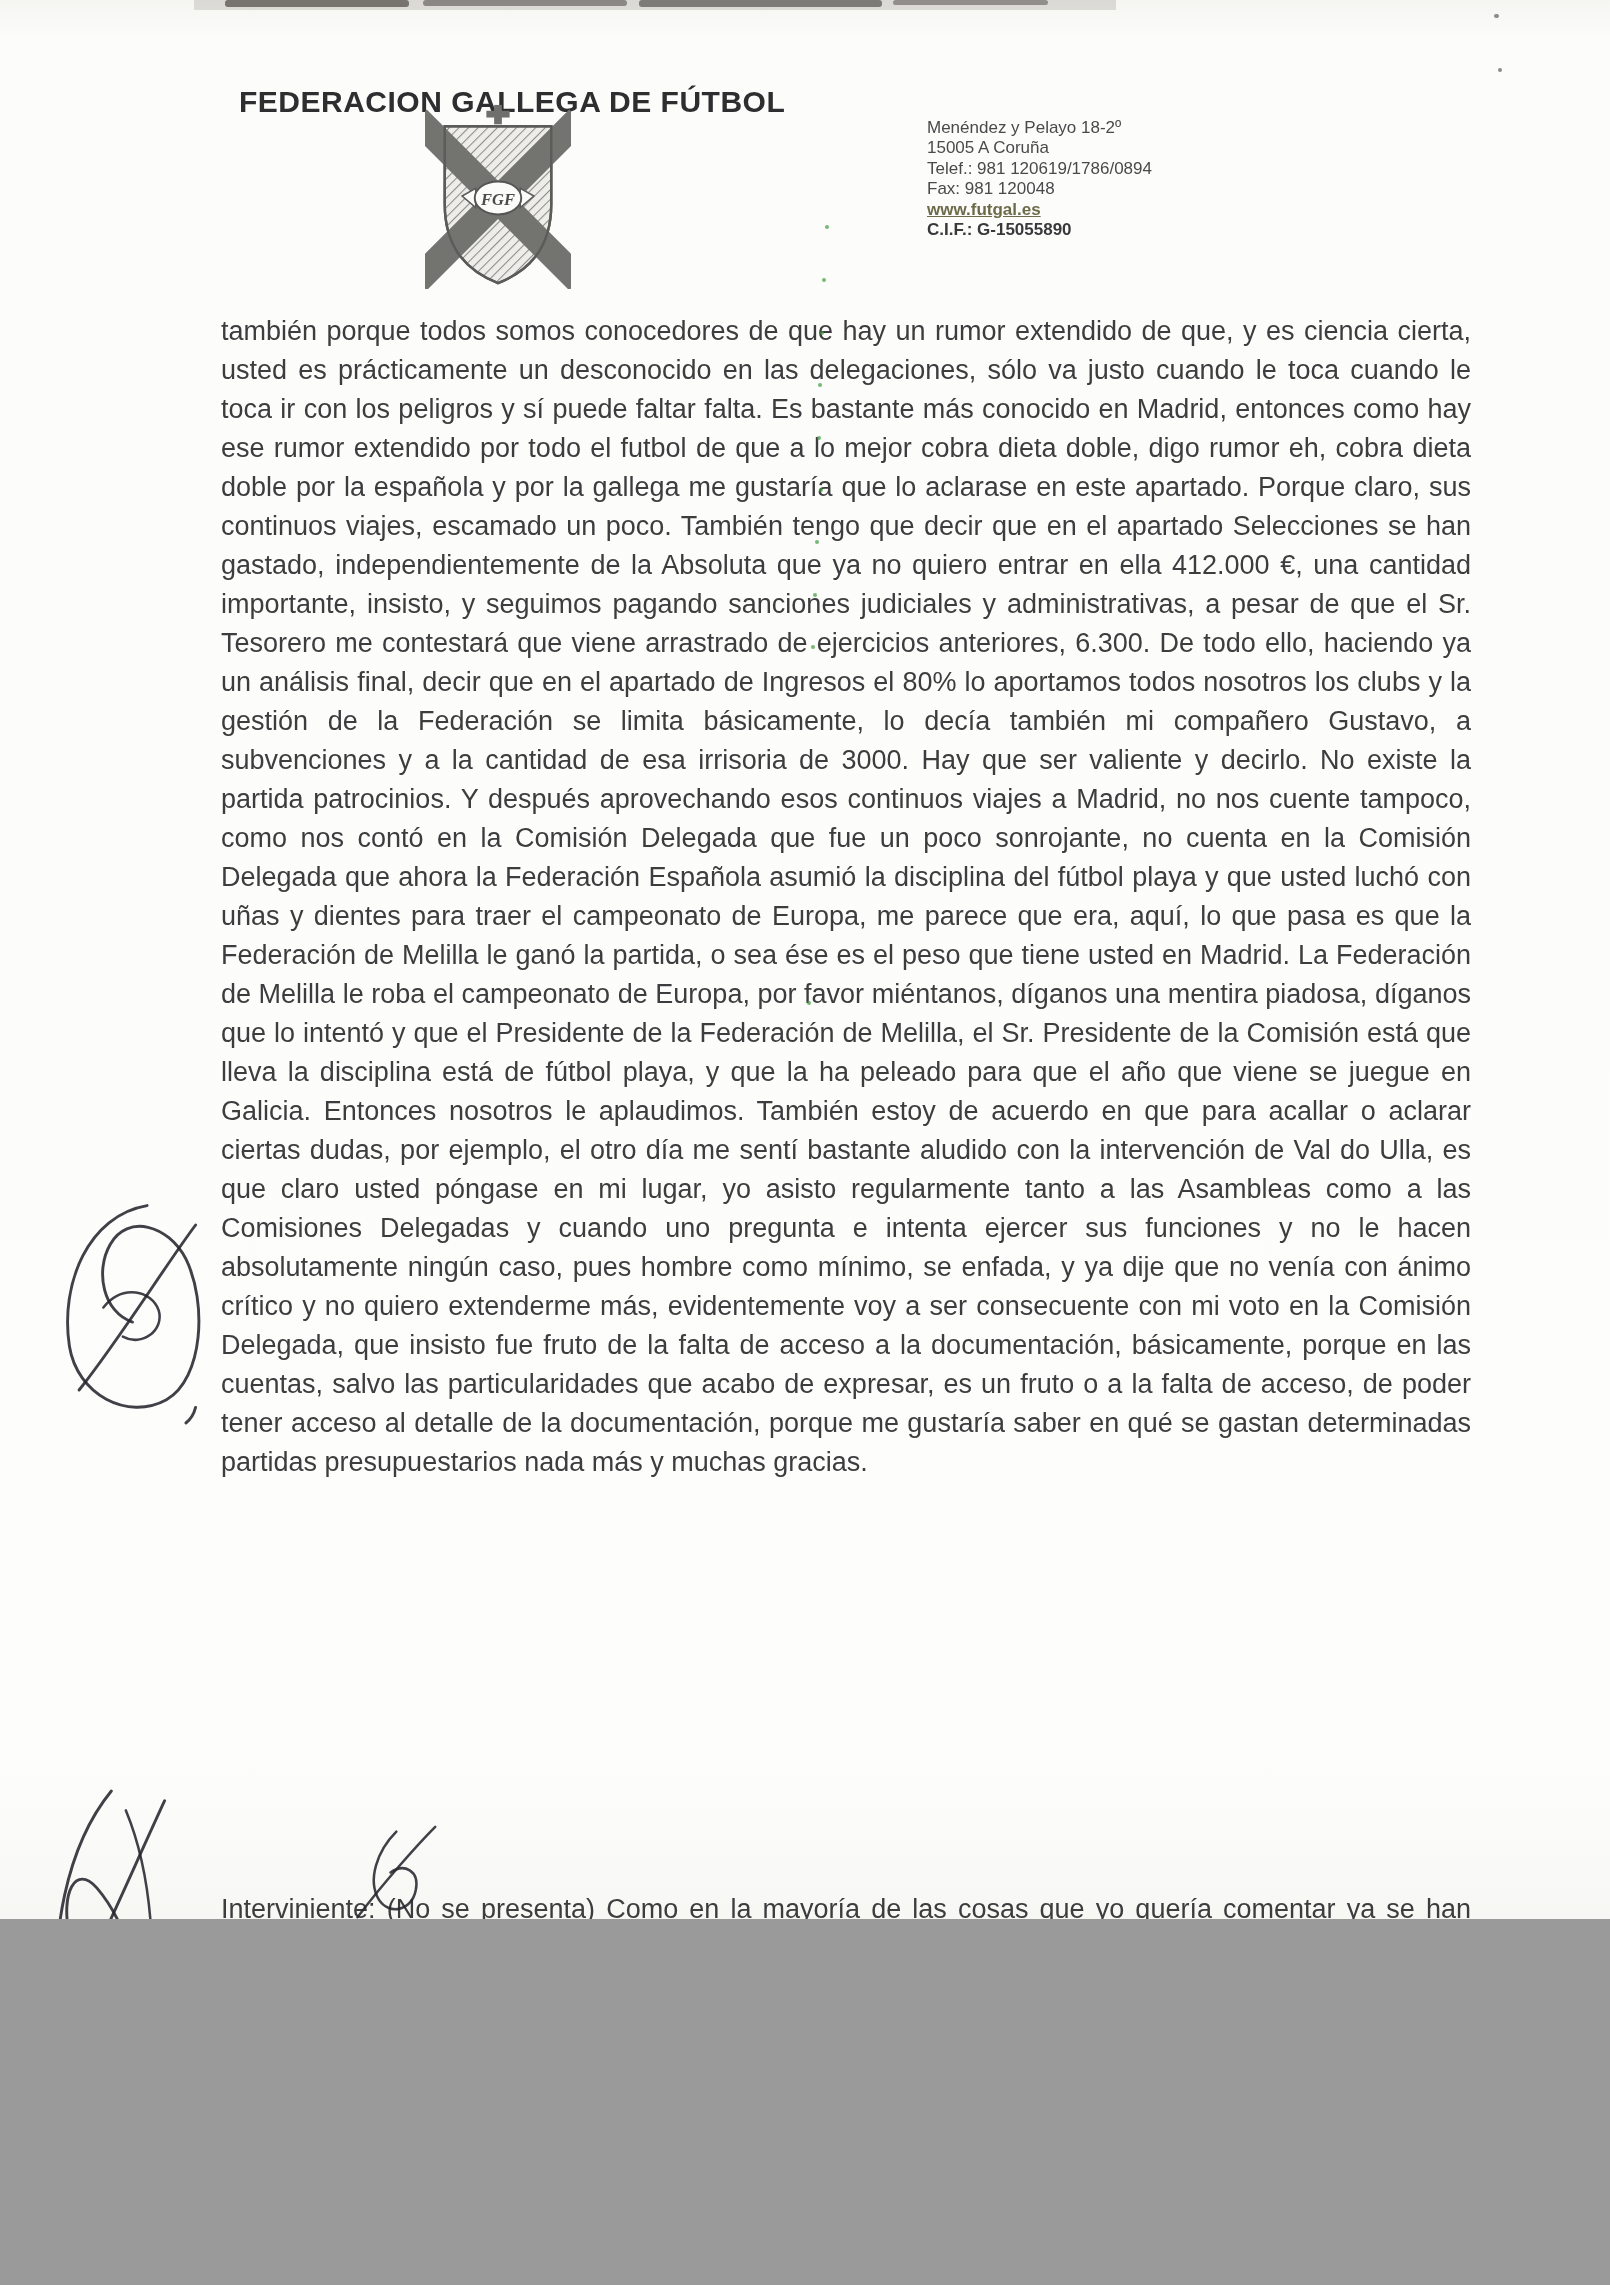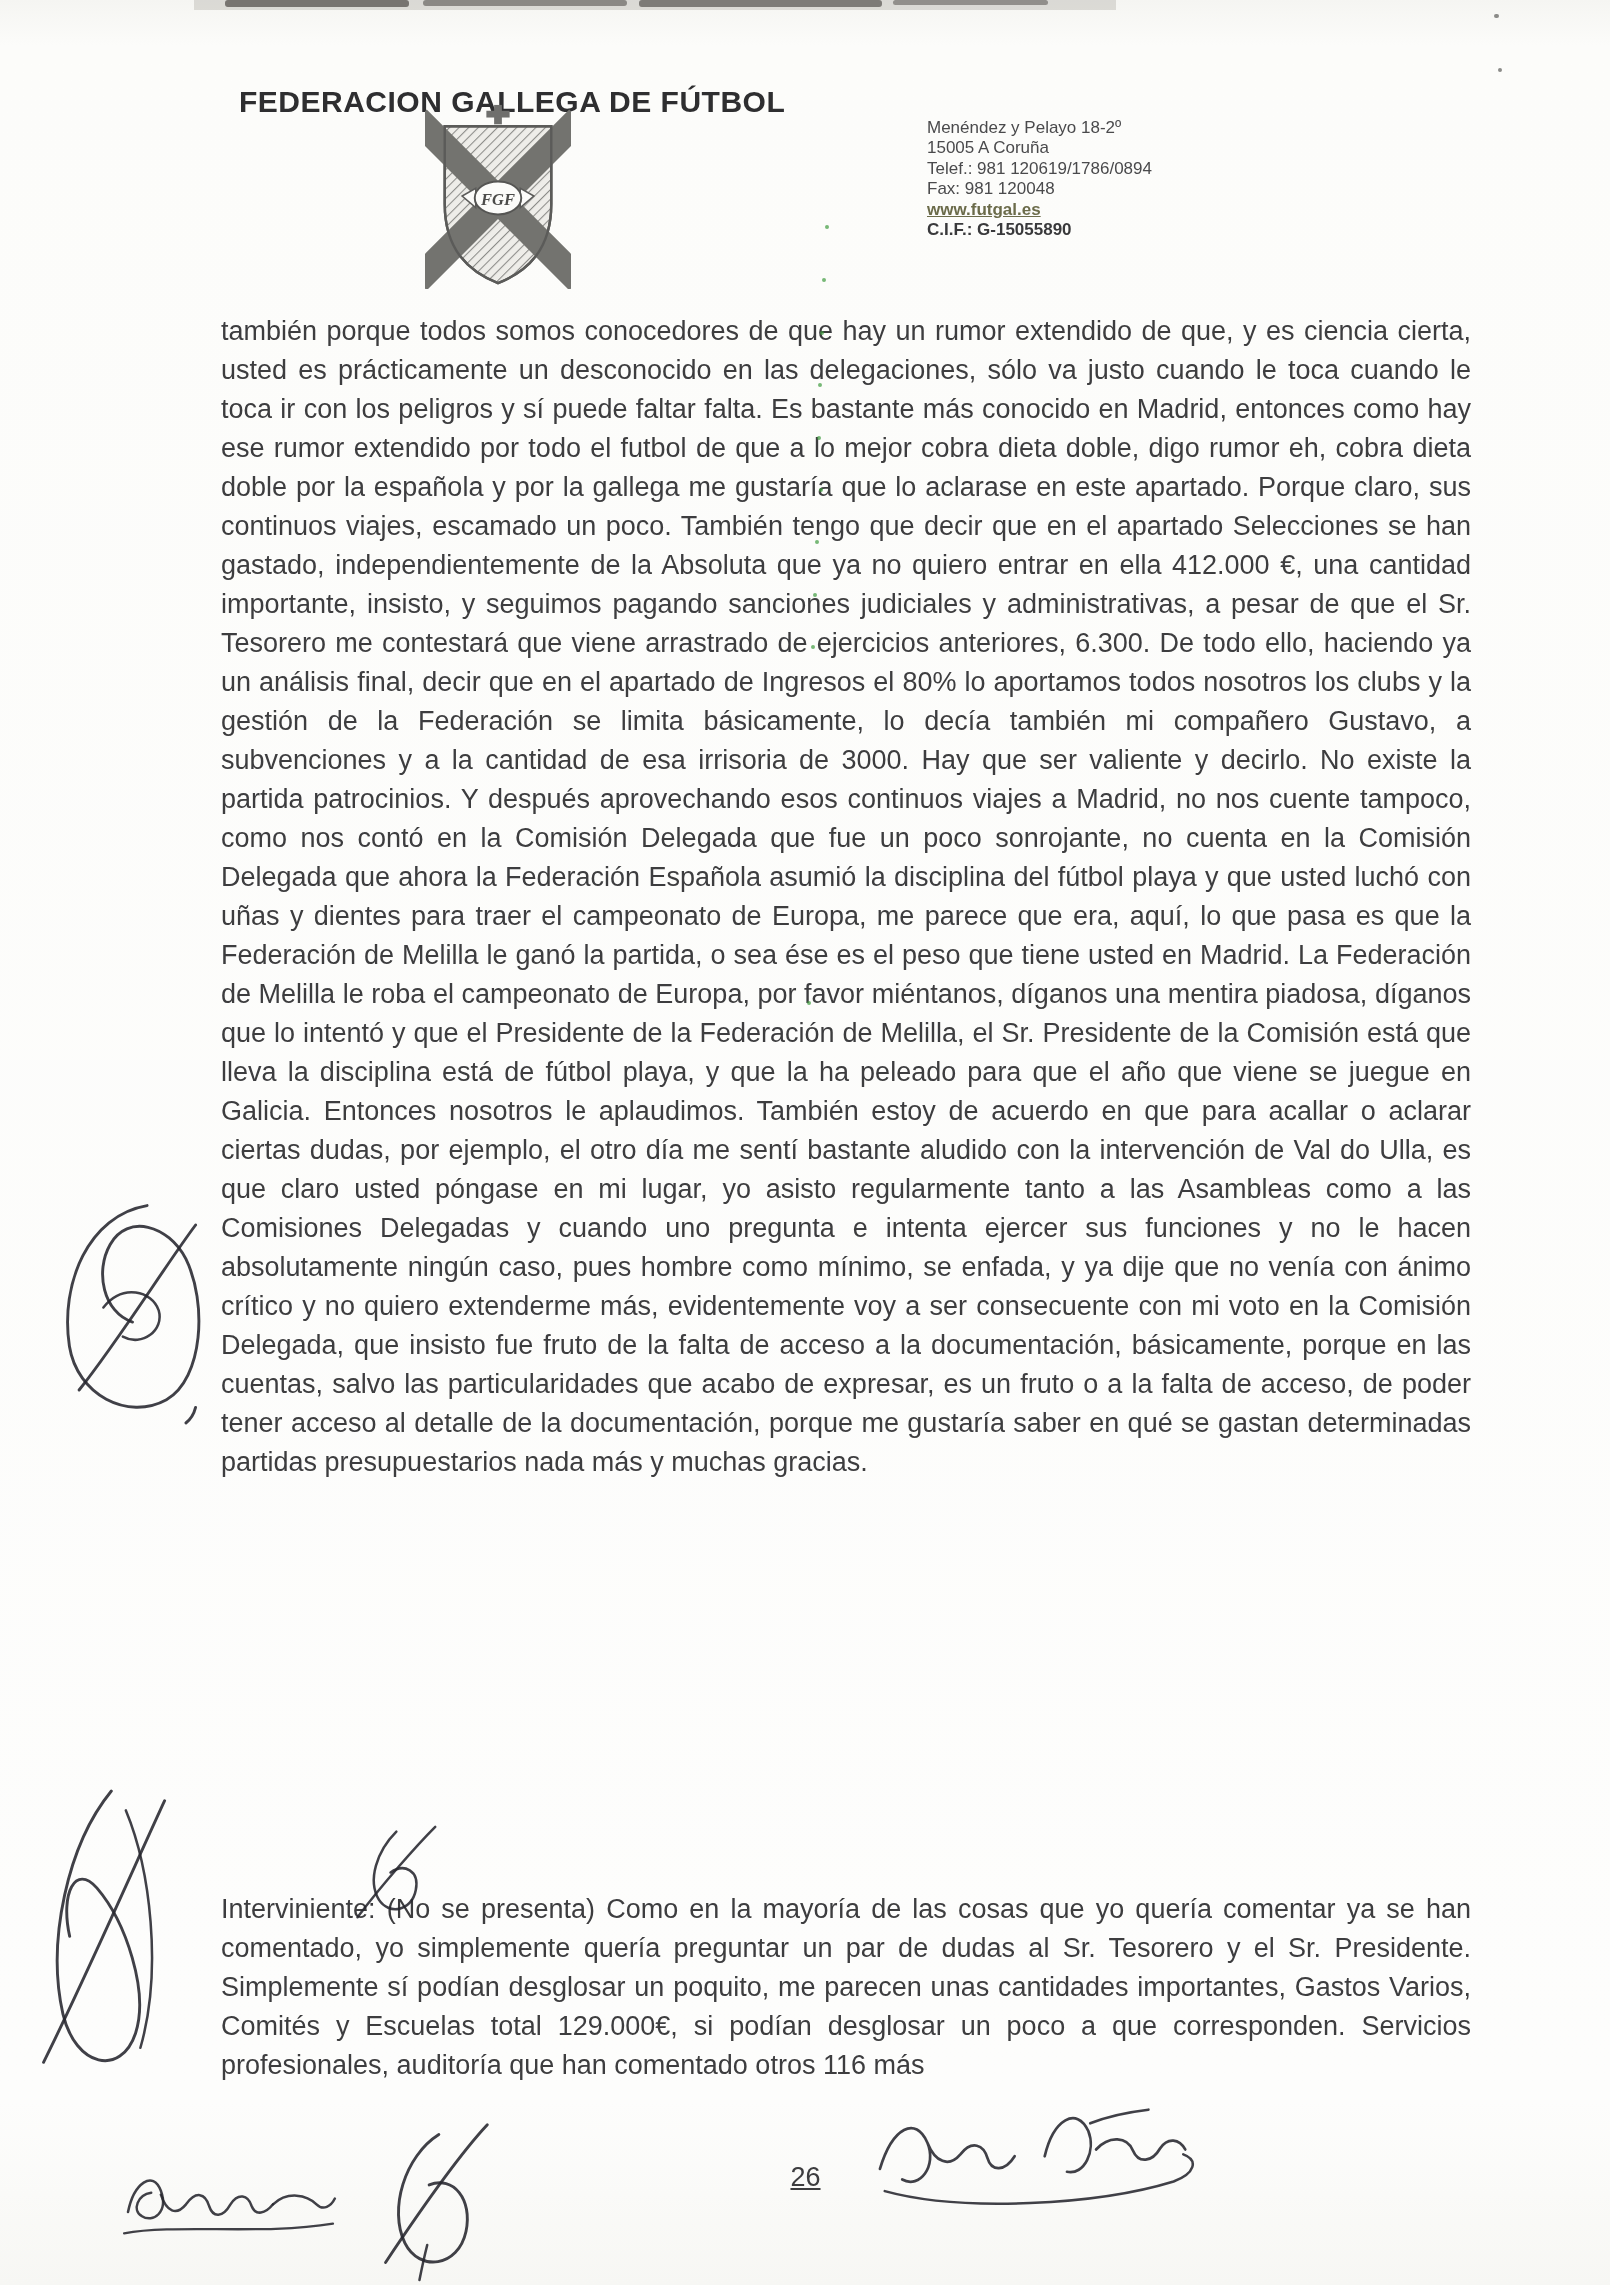--- a/index.html
+++ b/index.html
@@ -1,20 +1,20 @@
 <!DOCTYPE html>
 <html><head>
 <meta charset="utf-8">
 <style>
   * { box-sizing: border-box; }
   html, body { margin: 0; padding: 0; }
   body { background: #9a9a9a; }
   .page {
     position: relative;
-    width: 1611px; height: 2285px;
+    width: 1611px; height: 1919px;
     margin: 0 auto;
     background: linear-gradient(180deg, #f5f5f2 0%, #fcfcfa 2%, #fdfdfc 92%, #f7f7f4 100%);
     font-family: "Liberation Sans", "DejaVu Sans", sans-serif;
     color: #3c3c3e;
     overflow: hidden;
   }
   .scan-seg { position: absolute; background: #55524e; border-radius: 2.9px; }
   .scan-band { position: absolute; background: #bab7b1; opacity: .45; }
   .org-title {
     position: absolute; left: 239px; top: 85px;

